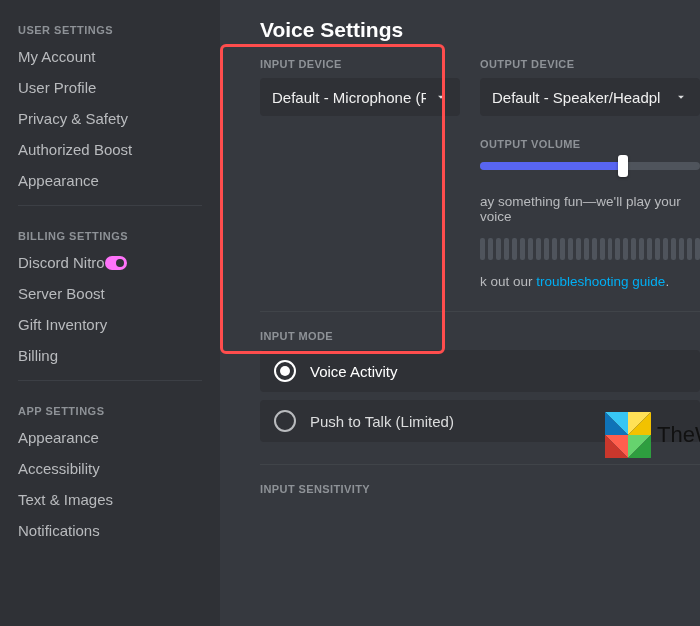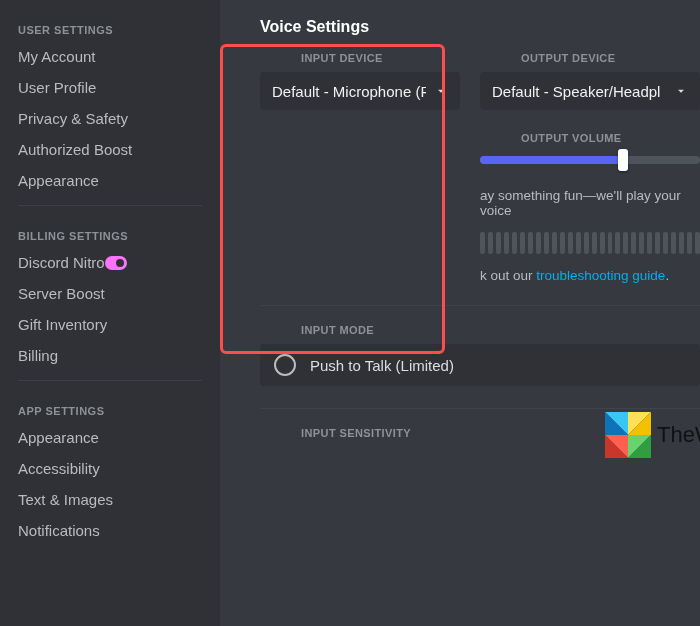--- a/index.html
+++ b/index.html
@@ -26,27 +26,27 @@
   .badge::after {
     content: ""; position: absolute; right: 3px; top: 3px; width: 8px; height: 8px;
     border-radius: 50%; background: #2f3136;
   }
   .sidebar .sep { height: 1px; background: #3c3f45; margin: 10px 10px; }
 
   .main {
     flex: 1; background: #36393f; padding: 18px 0 0 40px; position: relative;
     overflow: hidden;
   }
-  .page-title { font-size: 16px; font-weight: 700; color: #ffffff; margin-bottom: 16px; }
+  .page-title { font-size: 21px; font-weight: 700; color: #ffffff; margin-bottom: 16px; }
 
   .row { display: flex; gap: 20px; }
   .form-col { flex: 1; min-width: 0; }
   .form-header {
     font-size: 11px; font-weight: 700; color: #8e9297; letter-spacing: 0.4px;
-    margin-bottom: 8px; text-transform: uppercase; margin-left: 41px;
+    margin-bottom: 8px; text-transform: uppercase;
   }
   .select {
     background: #2f3136; color: #f0f0f0; border-radius: 4px; height: 38px;
     display: flex; align-items: center; justify-content: space-between;
     padding: 0 12px; font-size: 15px; cursor: pointer; position: relative;
     white-space: nowrap; overflow: hidden;
   }
   .select .caret { margin-left: 8px; flex-shrink: 0; }
   .select .select-text { overflow: hidden; text-overflow: clip; }
 
@@ -220,20 +220,24 @@
         <div class="help">
           <span>k out our </span><a href="#">troubleshooting guide</a><span>.</span>
         </div>
       </div>
     </div>
 
     <div class="sep-h"></div>
 
     <div class="form-header">INPUT MODE</div>
     <div id="input-mode-list">
+        <div class="radio-row selected">
+          <div class="radio"></div>
+          <div class="label">Voice Activity</div>
+        </div>
         <div class="radio-row">
           <div class="radio"></div>
           <div class="label">Push to Talk (Limited)</div>
         </div>
       </div>
 
     <div class="sep-h"></div>
     <div class="form-header">INPUT SENSITIVITY</div>
 
     <div class="highlight-box" style="left:0px; top:44px; width:225px; height:310px;"></div>

